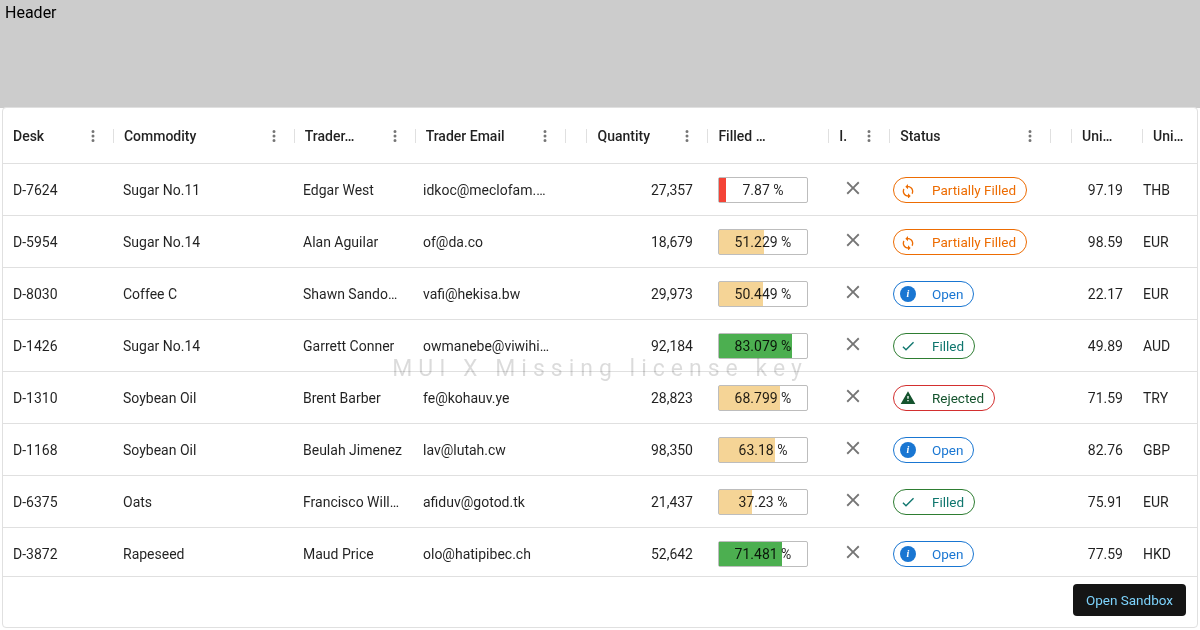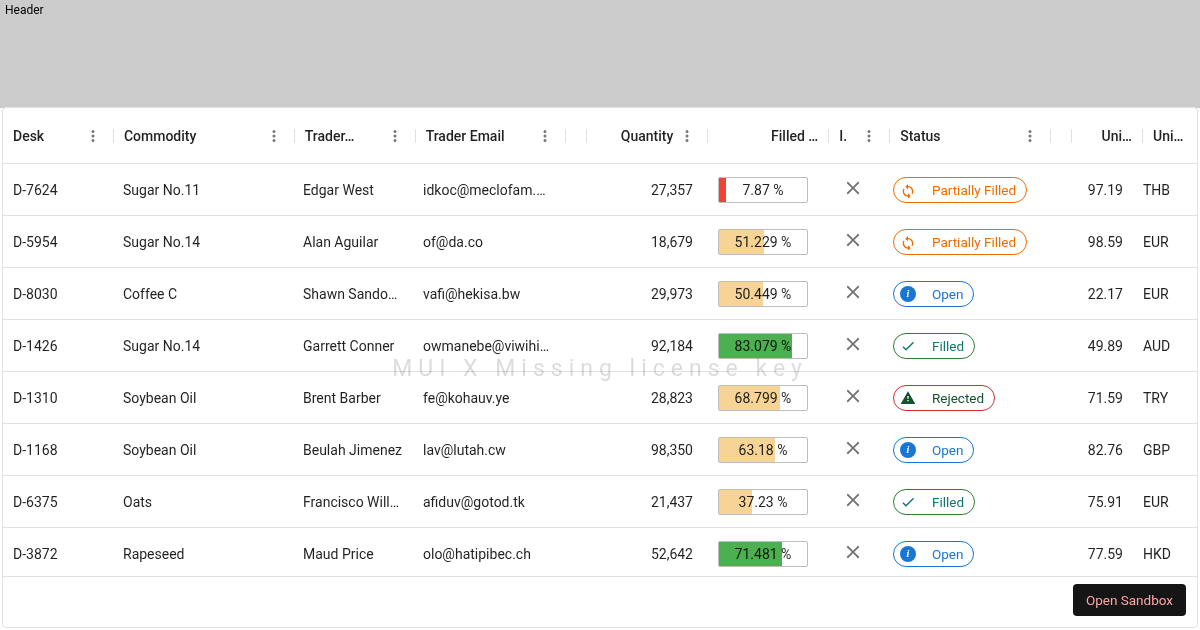--- a/index.html
+++ b/index.html
@@ -11,21 +11,21 @@
     height: 630px;
     overflow: hidden;
     background: #fff;
     position: relative;
   }
   .header-area {
     background: #ccc;
     width: 1200px;
     height: 108px;
     padding: 3px 5px;
-    font-size: 12px;
+    font-size: 16px;
     color: #000;
   }
   .grid {
     border: 1px solid #e0e0e0;
     border-radius: 4px;
     position: absolute;
     top: 107px;
     left: 2px;
     width: 1196px;
     height: 521px;
@@ -49,21 +49,21 @@
     font-weight: 500;
     color: rgba(0,0,0,0.87);
     white-space: nowrap;
     overflow: hidden;
   }
   .col-h .label {
     overflow: hidden;
     text-overflow: ellipsis;
     flex: 1 1 auto;
   }
-  .col-h.right .label { text-align: right; }
+  .col-h.right .label { text-align: left; }
   .menu-ic {
     width: 20px; height: 28px;
     display: flex; align-items: center; justify-content: center;
     color: rgba(0,0,0,0.54);
     margin-left: 4px;
     flex: 0 0 auto;
   }
   .menu-ic svg { width: 18px; height: 18px; }
   .sep {
     width: 1px; height: 14px; background: #e0e0e0; flex: 0 0 auto;
@@ -140,21 +140,21 @@
     letter-spacing: 6px;
     white-space: nowrap;
     pointer-events: none;
     z-index: 5;
     font-weight: 400;
   }
   .sandbox-btn {
     position: absolute;
     right: 14px; bottom: 14px;
     background: #151515;
-    color: #fca5a5;
+    color: #7dd3fc;
     padding: 8px 13px;
     border-radius: 4px;
     font-size: 13.5px;
     z-index: 10;
   }
   
   .c-desk { width: 110px; }
   .c-commodity { width: 180px; gap: 14px; }
   .c-trader { width: 120px; }
   .c-email { width: 150px; }

